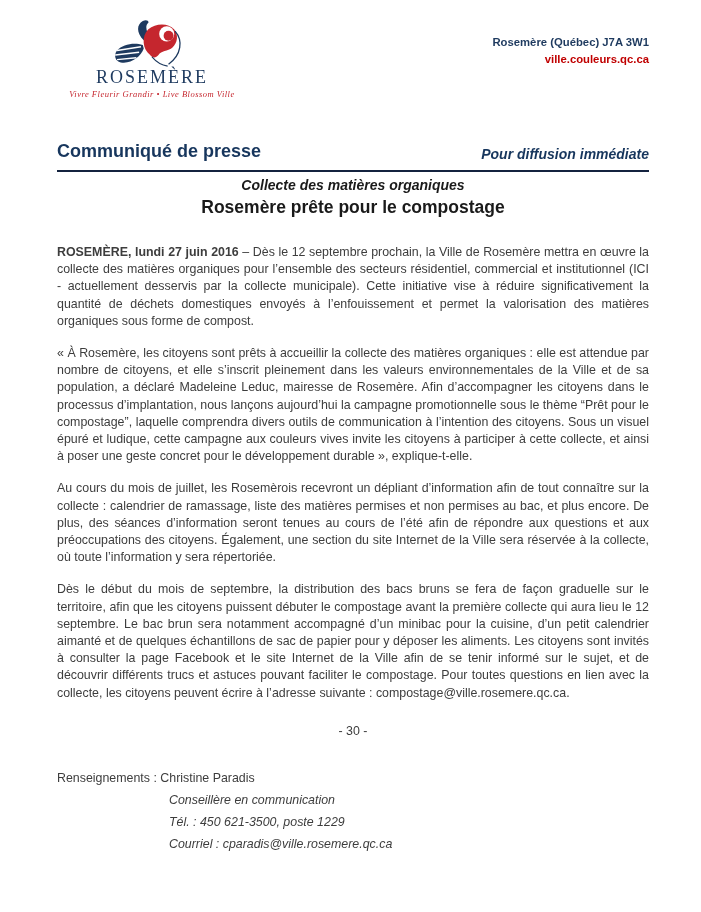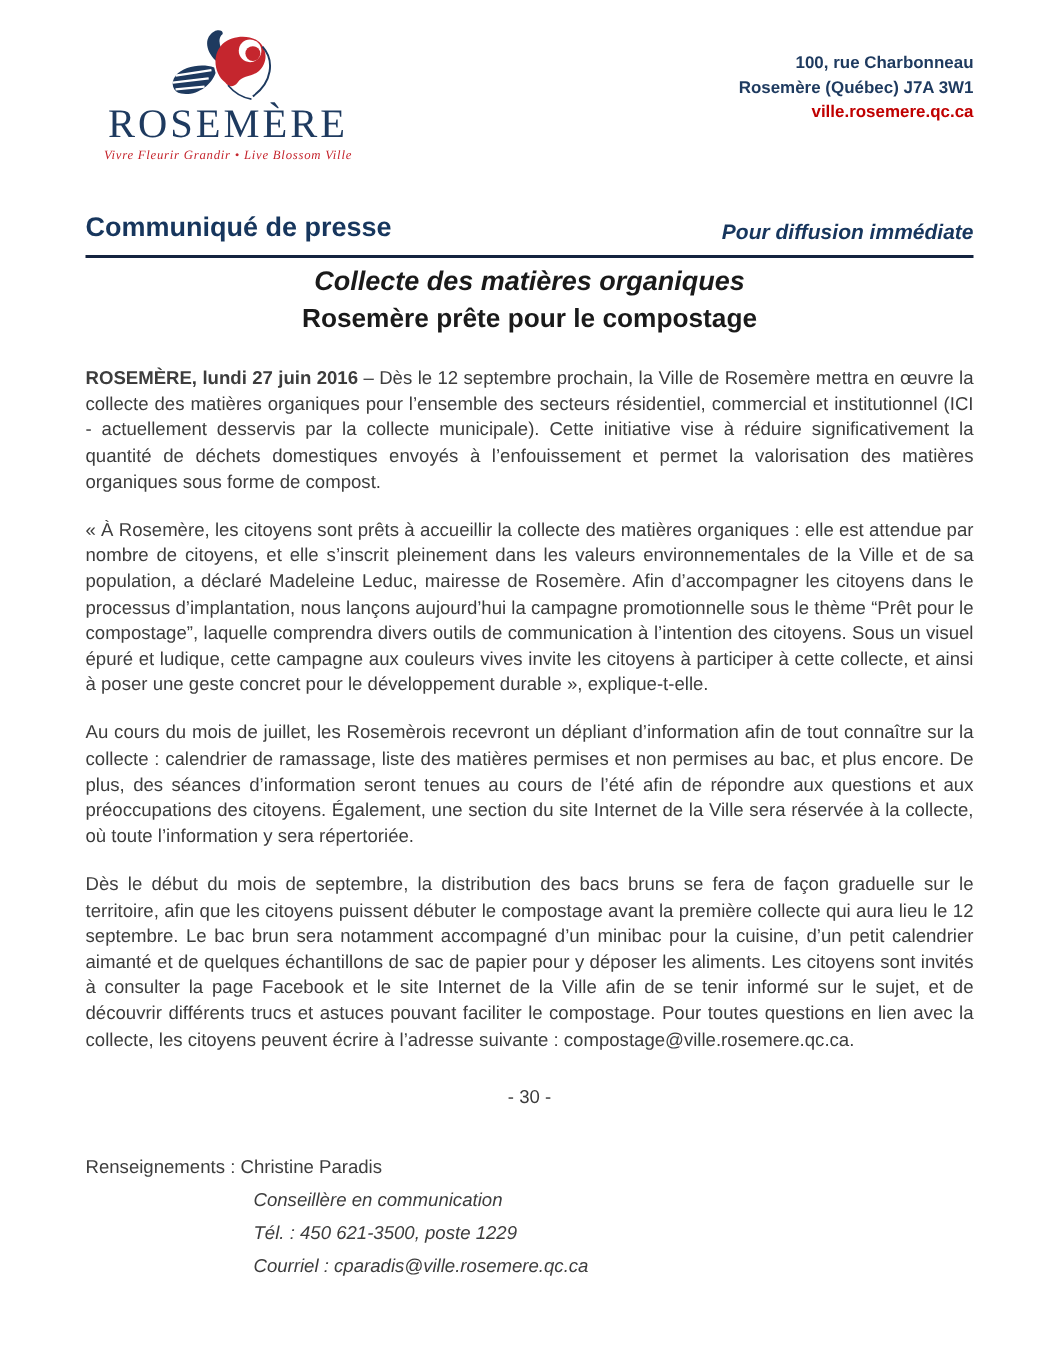--- a/index.html
+++ b/index.html
@@ -9,42 +9,42 @@
     background:#ffffff; overflow:hidden;
     font-family:"Liberation Sans", sans-serif; color:#3d3d3d;
   }
   
   .logo {
     position:absolute; left:58px; top:20px; width:188px; text-align:center;
   }
   .logo-icon { display:block; margin:0 auto; width:92px; height:48px; }
   .wordmark {
     font-family:"Liberation Serif", serif;
-    font-size:27px; letter-spacing:2px; color:#1e3a5f; line-height:1.05;
+    font-size:18px; letter-spacing:2px; color:#1e3a5f; line-height:1.05;
   }
   .tagline {
     margin-top:2px; font-family:"Liberation Serif", serif; font-style:italic;
     font-size:8.5px; color:#c5262e; letter-spacing:0.5px; white-space:nowrap;
   }
   .addr {
     position:absolute; right:52px; top:34px; text-align:right;
     font-size:11.3px; line-height:16.5px; color:#1e3a5f; font-weight:600;
   }
   .addr .site { color:#c00000; cursor:pointer; }
   
   .masthead {
     position:absolute; left:57px; right:52px; top:141px;
     display:flex; justify-content:space-between; align-items:flex-end;
     padding-bottom:8px; border-bottom:2px solid #14233f;
   }
   .mast-title { font-size:18px; font-weight:bold; color:#17365d; }
   .mast-diff  { font-size:14px; font-style:italic; color:#17365d; font-weight:600; }
   
   .headline { position:absolute; left:57px; right:52px; top:177px; text-align:center; color:#1a1a1a; }
-  .kicker  { font-size:18px; font-weight:bold; font-style:italic; }
+  .kicker  { font-size:14px; font-weight:bold; font-style:italic; }
   .h-title { margin-top:4px; font-size:17.5px; font-weight:bold; }
   
   .bodytext {
     position:absolute; left:57px; right:52px; top:244px;
     font-size:12.4px; line-height:17.2px; text-align:justify;
   }
   .para { margin-bottom:15px; }
   .lead { font-weight:bold; }
   .sec-head { margin-top:2px; }
   .end-mark { text-align:center; margin:21px 0 27px 0; }
@@ -77,23 +77,22 @@
     </svg>
     <div class="wordmark">ROSEMÈRE</div>
     <div class="tagline">
       <span>Vivre Fleurir Grandir</span>
       <span>•</span>
       <span>Live Blossom Ville</span>
     </div>
   </div>
 
   <div class="addr">
-    <div>100, rue Charbonneau</div>
     <div>Rosemère (Québec)  J7A 3W1</div>
-    <div class="site">ville.rosemere.qc.ca</div>
+    <div class="site">ville.couleurs.qc.ca</div>
   </div>
 
   <div class="masthead">
     <span class="mast-title">Communiqué de presse</span>
     <span class="mast-diff">Pour diffusion immédiate</span>
   </div>
 
   <div class="headline">
     <div class="kicker">Collecte des matières organiques</div>
     <div class="h-title">Rosemère prête pour le compostage</div>

